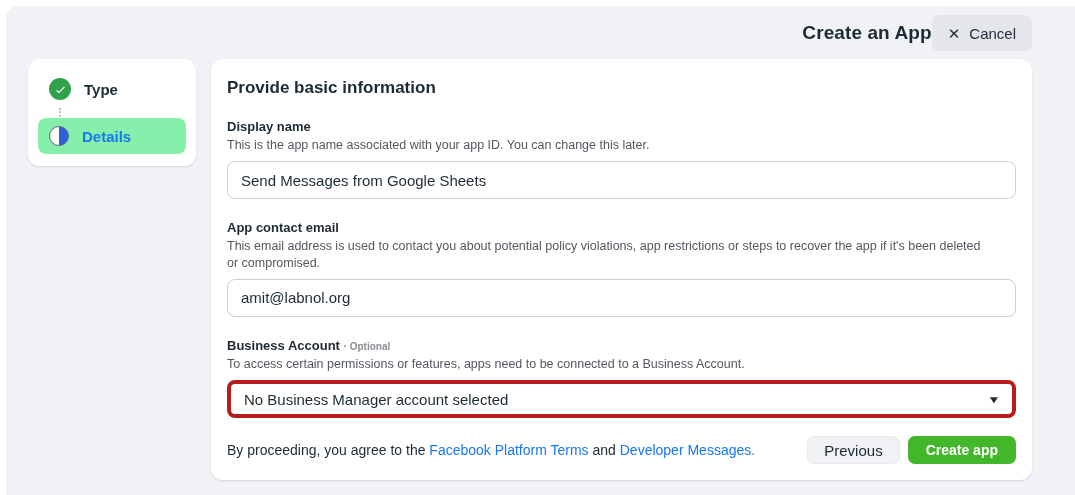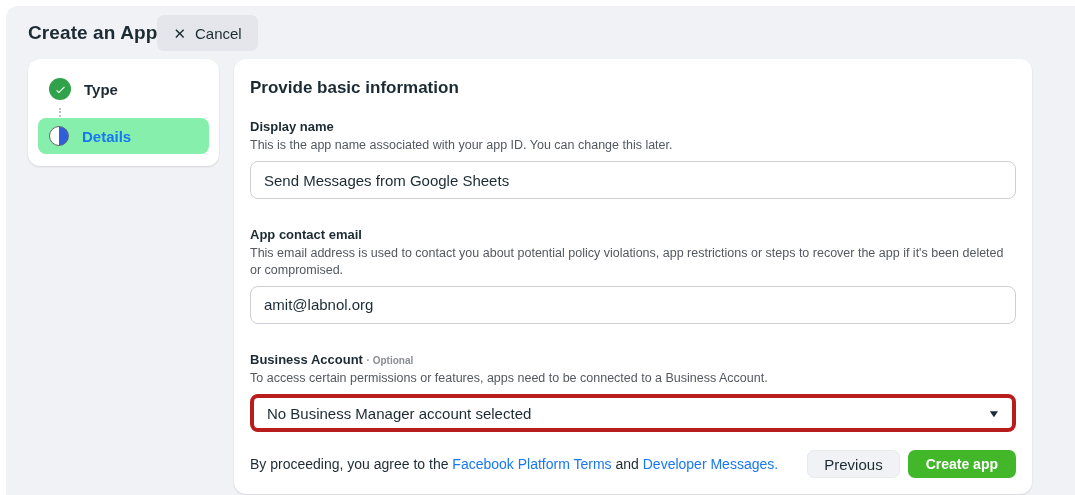--- a/index.html
+++ b/index.html
@@ -3,53 +3,53 @@
 <meta charset="utf-8">
 <style>
   * { margin: 0; padding: 0; box-sizing: border-box; }
   html, body { width: 1075px; height: 495px; background: #ffffff; overflow: hidden;
     font-family: "Liberation Sans", "DejaVu Sans", sans-serif; color: #1c2b33; }
 
   .canvas { position: absolute; top: 6px; left: 6px; right: 0; bottom: 0;
     background: #f0f2f5; border-top-left-radius: 12px; overflow: hidden; }
 
   
-  .topbar { display: flex; align-items: center; justify-content: flex-start;
+  .topbar { display: flex; align-items: center; justify-content: flex-end;
     padding: 9px 43px 8px 22px; }
   .page-title { font-size: 19px; font-weight: bold; color: #1c2b33; letter-spacing: .1px; }
   .cancel-btn { display: flex; align-items: center; gap: 9px; background: #e4e6eb;
     border: none; border-radius: 7px; padding: 0 16px; height: 36px; cursor: pointer;
     font-size: 15px; color: #1c2b33; font-family: inherit; }
   .cancel-x { font-size: 15px; line-height: 1; color: #1c2b33; }
 
   
   .content { display: flex; align-items: flex-start; gap: 15px; padding: 0 43px 0 22px; }
 
   .card { background: #fff; border-radius: 12px; box-shadow: 0 1px 2px rgba(0,0,0,.12); }
 
   
-  .stepper { width: 191px; padding: 12px 10px; }
+  .stepper { width: 168px; padding: 12px 10px; }
   .step-row { display: flex; align-items: center; gap: 13px; height: 36px; padding: 0 11px;
     border-radius: 8px; cursor: pointer; }
   .step-row.current { background: #86efac; }
   .step-label { font-size: 15px; font-weight: bold; color: #1c2b33; }
   .step-row.current .step-label { color: #1877f2; }
   .step-check { width: 22px; height: 22px; border-radius: 50%; background: #31a24c;
     display: flex; align-items: center; justify-content: center; flex: 0 0 auto; }
   .step-check svg { width: 13px; height: 13px; fill: #fff; }
   .step-half { width: 20px; height: 20px; border-radius: 50%; border: 1.5px solid #606770;
     background: linear-gradient(to right, #ffffff 50%, #2f5fda 50%); flex: 0 0 auto; }
   .step-connector { height: 9px; border-left: 2px dotted #bcc0c4; margin: 1px 0 1px 21px; }
 
   
   .panel { flex: 1; padding: 19px 16px 16px 16px; min-height: 400px;
     display: flex; flex-direction: column; justify-content: space-between; }
   .panel-heading { font-size: 17px; font-weight: bold; color: #1c2b33; margin-bottom: 21px; }
 
-  .field { margin-bottom: 28px; }
+  .field { margin-bottom: 21px; }
   .field-label { font-size: 13px; font-weight: bold; color: #1c2b33; }
   .optional-tag { color: #8a8d91; font-weight: bold; font-size: 10px; }
   .field-desc { font-size: 12.5px; color: #53585f; margin-top: 3px; margin-bottom: 8px;
     line-height: 1.3; max-width: 760px; }
   .text-input { width: 100%; height: 38px; border: 1px solid #ccd0d5; border-radius: 8px;
     padding: 0 13px; font-size: 15px; color: #1c2b33; font-family: inherit; outline: none;
     background: #fff; }
 
   .select-box { width: 100%; height: 38px; border: 4px solid #b91c1c; border-radius: 8px;
     padding: 0 13px; display: flex; align-items: center; justify-content: space-between;

